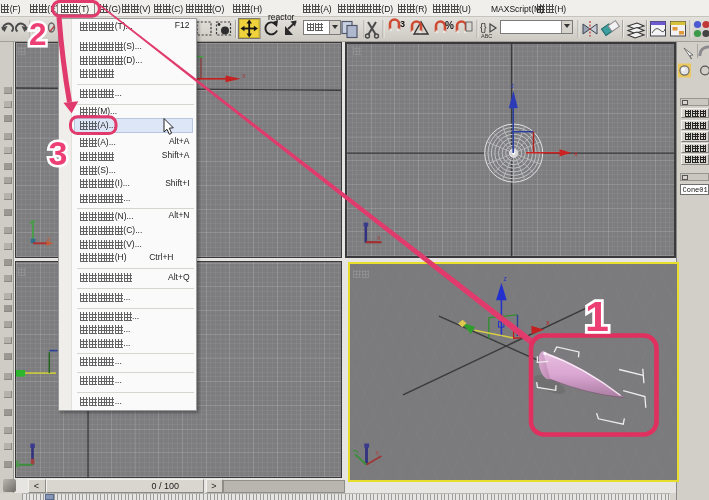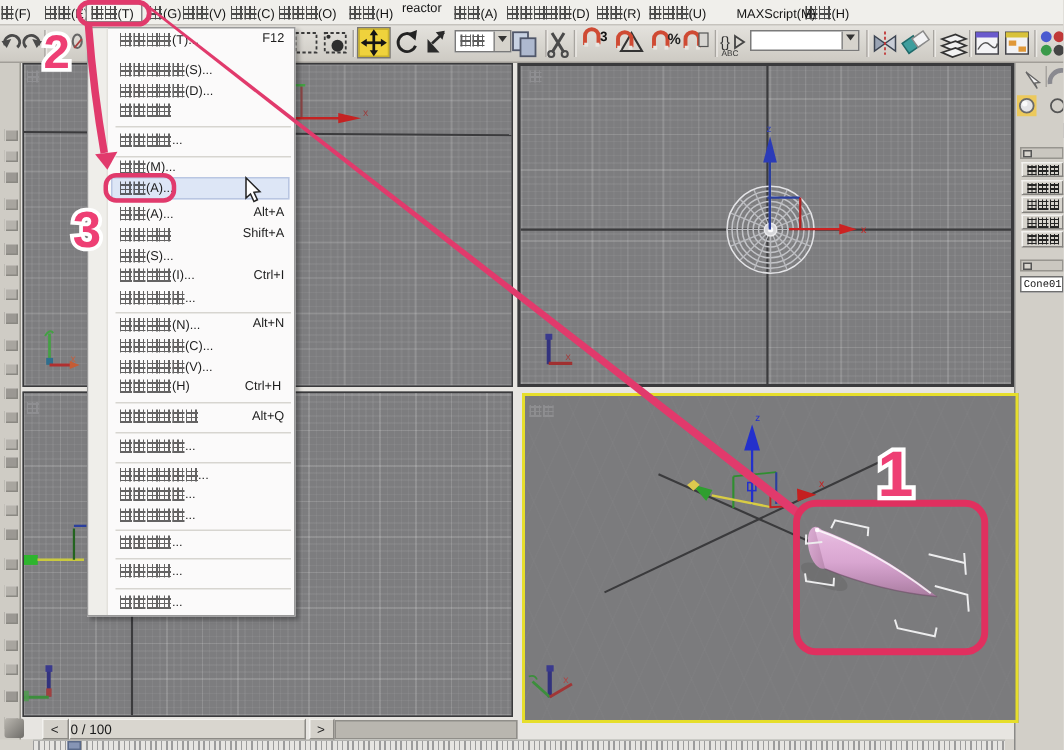--- a/index.html
+++ b/index.html
@@ -154,21 +154,21 @@
     <div style="position:absolute;left:1px;top:3.5px;white-space:nowrap"><i class="h9"></i><span class="lt10">(F)</span></div>
     <div style="position:absolute;left:30px;top:3.5px;white-space:nowrap"><i class="h9"></i><i class="h9"></i><span class="lt10">(E)</span></div>
     <div style="position:absolute;left:57px;top:1.5px;width:37.5px;height:13.5px;background:#f7f6f3;border:1px solid #888">
       <div style="position:absolute;left:3px;top:1.5px;white-space:nowrap"><i class="h9"></i><i class="h9"></i><span class="lt10">(T)</span></div>
     </div>
     <div style="position:absolute;left:100px;top:3.5px;white-space:nowrap"><i class="h9"></i><span class="lt10">(G)</span></div>
     <div style="position:absolute;left:122px;top:3.5px;white-space:nowrap"><i class="h9"></i><i class="h9"></i><span class="lt10">(V)</span></div>
     <div style="position:absolute;left:154px;top:3.5px;white-space:nowrap"><i class="h9"></i><i class="h9"></i><span class="lt10">(C)</span></div>
     <div style="position:absolute;left:186px;top:3.5px;white-space:nowrap"><i class="h9"></i><i class="h9"></i><i class="h9"></i><span class="lt10">(O)</span></div>
     <div style="position:absolute;left:233px;top:3.5px;white-space:nowrap"><i class="h9"></i><i class="h9"></i><span class="lt10">(H)</span></div>
-    <div style="position:absolute;left:268px;top:0" class="lt10">reactor</div>
+    <div style="position:absolute;left:268px;top:12px" class="lt10">reactor</div>
     <div style="position:absolute;left:303px;top:3.5px;white-space:nowrap"><i class="h9"></i><i class="h9"></i><span class="lt10">(A)</span></div>
     <div style="position:absolute;left:338px;top:3.5px;white-space:nowrap"><i class="h9"></i><i class="h9"></i><i class="h9"></i><i class="h9"></i><i class="h9"></i><span class="lt10">(D)</span></div>
     <div style="position:absolute;left:398px;top:3.5px;white-space:nowrap"><i class="h9"></i><i class="h9"></i><span class="lt10">(R)</span></div>
     <div style="position:absolute;left:433px;top:3.5px;white-space:nowrap"><i class="h9"></i><i class="h9"></i><i class="h9"></i><span class="lt10">(U)</span></div>
     <div style="position:absolute;left:491px;top:4px" class="lt10">MAXScript(M)</div>
     <div style="position:absolute;left:537px;top:3.5px;white-space:nowrap"><i class="h9"></i><i class="h9"></i><span class="lt10">(H)</span></div>
   </div>
 
 <div style="position:absolute;left:0;top:16.5px;width:709px;height:25px;background:linear-gradient(#e4e2dd,#cdcac3);border-bottom:1px solid #a19e98;z-index:4"></div>
 <svg style="position:absolute;left:0;top:0;z-index:4" width="709" height="42" viewBox="0 0 709 42">
@@ -298,21 +298,21 @@
     <div style="position:absolute;left:2.5px;top:348px;width:9px;height:8px;background:#b5b2ac;box-shadow:inset 1px 1px 0 #cfccc6,inset -1px -1px 0 #8a8882"></div>
     <div style="position:absolute;left:2.5px;top:366px;width:9px;height:8px;background:#9b9893;box-shadow:inset 1px 1px 0 #cfccc6,inset -1px -1px 0 #8a8882"></div>
     <div style="position:absolute;left:2.5px;top:384px;width:9px;height:8px;background:#a8a59f;box-shadow:inset 1px 1px 0 #cfccc6,inset -1px -1px 0 #8a8882"></div>
     <div style="position:absolute;left:2.5px;top:400px;width:9px;height:8px;background:#b5b2ac;box-shadow:inset 1px 1px 0 #cfccc6,inset -1px -1px 0 #8a8882"></div>
     <div style="position:absolute;left:2.5px;top:418px;width:9px;height:8px;background:#9b9893;box-shadow:inset 1px 1px 0 #cfccc6,inset -1px -1px 0 #8a8882"></div>
     <div style="position:absolute;left:2.5px;top:436px;width:9px;height:8px;background:#a8a59f;box-shadow:inset 1px 1px 0 #cfccc6,inset -1px -1px 0 #8a8882"></div>
     <div style="position:absolute;left:2.5px;top:454px;width:9px;height:8px;background:#b5b2ac;box-shadow:inset 1px 1px 0 #cfccc6,inset -1px -1px 0 #8a8882"></div>
   </div>
 
 <div style="position:absolute;left:27.5px;top:478.5px;width:18px;height:14px;background:#d4d1ca;border:1px solid #8c8a85;border-top-color:#f2f1ee;border-left-color:#f2f1ee;z-index:6;font-size:9px;text-align:center;line-height:12px;color:#222">&lt;</div>
-<div style="position:absolute;left:46px;top:478.5px;width:158px;height:14px;background:#d9d6cf;border:1px solid #8c8a85;border-top-color:#f4f3f0;border-left-color:#f4f3f0;z-index:6;font-size:9px;text-align:left;line-height:12px;color:#1a1a1a;padding-right:8px">0 / 100</div>
+<div style="position:absolute;left:46px;top:478.5px;width:158px;height:14px;background:#d9d6cf;border:1px solid #8c8a85;border-top-color:#f4f3f0;border-left-color:#f4f3f0;z-index:6;font-size:9px;text-align:right;line-height:12px;color:#1a1a1a;padding-right:24px">0 / 100</div>
 <div style="position:absolute;left:205.5px;top:478.5px;width:17px;height:14px;background:#d4d1ca;border:1px solid #8c8a85;border-top-color:#f2f1ee;border-left-color:#f2f1ee;z-index:6;font-size:9px;text-align:center;line-height:12px;color:#222">&gt;</div>
 <div style="position:absolute;left:223px;top:479.5px;width:122px;height:13px;background:#b9b6af;border:1px solid #908e89;z-index:5"></div>
 
 <div style="position:absolute;left:0px;top:493px;width:676px;height:7px;background:#d6d3cc;z-index:5"></div>
 <div style="position:absolute;left:22px;top:493px;width:648px;height:7px;background-color:#e6e5e2;background-image:repeating-linear-gradient(90deg,#9c9c9c 0 1px,transparent 1px 3.55px);border-top:1px solid #b5b5b2;z-index:5"></div>
 <div style="position:absolute;left:44.5px;top:494px;width:9.5px;height:5.5px;background:#8695b5;border:1px solid #5a6a8a;z-index:6"></div>
 <div style="position:absolute;left:3px;top:479px;width:13px;height:13px;background:linear-gradient(135deg,#bab7b0,#6e6c68);z-index:6;border-radius:2px"></div>
 
 <div style="position:absolute;left:676px;top:41.5px;width:33px;height:458.5px;background:#d2cfc8;border-left:1px solid #8a8a88;z-index:3"></div>
 
@@ -349,28 +349,28 @@
     <div style="position:absolute;left:21.5px;top:49.5px;height:12px;white-space:nowrap;color:#1d1d1d"><i class="h9"></i><i class="h9"></i><i class="h9"></i><i class="h9"></i><span class="lt"></span></div>
     <div style="position:absolute;left:21.5px;top:69.5px;height:12px;white-space:nowrap;color:#1d1d1d"><i class="h9"></i><i class="h9"></i><i class="h9"></i><i class="h9"></i><span class="lt">...</span></div>
     <div style="position:absolute;left:21.5px;top:87.5px;height:12px;white-space:nowrap;color:#1d1d1d"><i class="h9"></i><i class="h9"></i><span class="lt">(M)...</span></div>
     <div style="position:absolute;left:21.5px;top:101.0px;height:12px;white-space:nowrap;color:#1d1d1d"><i class="h9"></i><i class="h9"></i><span class="lt">(A)...</span></div>
     <div style="position:absolute;left:21.5px;top:118.0px;height:12px;white-space:nowrap;color:#1d1d1d"><i class="h9"></i><i class="h9"></i><span class="lt">(A)...</span></div>
     <div style="position:absolute;right:6px;top:117.5px;color:#1d1d1d" class="lt">Alt+A</div>
     <div style="position:absolute;left:21.5px;top:132.0px;height:12px;white-space:nowrap;color:#1d1d1d"><i class="h9"></i><i class="h9"></i><i class="h9"></i><i class="h9"></i><span class="lt"></span></div>
     <div style="position:absolute;right:6px;top:131.5px;color:#1d1d1d" class="lt">Shift+A</div>
     <div style="position:absolute;left:21.5px;top:146.0px;height:12px;white-space:nowrap;color:#1d1d1d"><i class="h9"></i><i class="h9"></i><span class="lt">(S)...</span></div>
     <div style="position:absolute;left:21.5px;top:159.5px;height:12px;white-space:nowrap;color:#1d1d1d"><i class="h9"></i><i class="h9"></i><i class="h9"></i><i class="h9"></i><span class="lt">(I)...</span></div>
-    <div style="position:absolute;right:6px;top:159.0px;color:#1d1d1d" class="lt">Ctrl+I</div>
+    <div style="position:absolute;right:6px;top:159.0px;color:#1d1d1d" class="lt">Shift+I</div>
     <div style="position:absolute;left:21.5px;top:174.0px;height:12px;white-space:nowrap;color:#1d1d1d"><i class="h9"></i><i class="h9"></i><i class="h9"></i><i class="h9"></i><i class="h9"></i><span class="lt">...</span></div>
     <div style="position:absolute;left:21.5px;top:192.0px;height:12px;white-space:nowrap;color:#1d1d1d"><i class="h9"></i><i class="h9"></i><i class="h9"></i><i class="h9"></i><span class="lt">(N)...</span></div>
     <div style="position:absolute;right:6px;top:191.5px;color:#1d1d1d" class="lt">Alt+N</div>
     <div style="position:absolute;left:21.5px;top:206.0px;height:12px;white-space:nowrap;color:#1d1d1d"><i class="h9"></i><i class="h9"></i><i class="h9"></i><i class="h9"></i><i class="h9"></i><span class="lt">(C)...</span></div>
     <div style="position:absolute;left:21.5px;top:220.0px;height:12px;white-space:nowrap;color:#1d1d1d"><i class="h9"></i><i class="h9"></i><i class="h9"></i><i class="h9"></i><i class="h9"></i><span class="lt">(V)...</span></div>
     <div style="position:absolute;left:21.5px;top:233.5px;height:12px;white-space:nowrap;color:#1d1d1d"><i class="h9"></i><i class="h9"></i><i class="h9"></i><i class="h9"></i><span class="lt">(H)</span></div>
-    <div style="position:absolute;right:8px;top:233.0px;color:#1d1d1d" class="lt">Ctrl+H</div>
+    <div style="position:absolute;right:22px;top:233.0px;color:#1d1d1d" class="lt">Ctrl+H</div>
     <div style="position:absolute;left:21.5px;top:253.5px;height:12px;white-space:nowrap;color:#1d1d1d"><i class="h9"></i><i class="h9"></i><i class="h9"></i><i class="h9"></i><i class="h9"></i><i class="h9"></i><span class="lt"></span></div>
     <div style="position:absolute;right:6px;top:253.0px;color:#1d1d1d" class="lt">Alt+Q</div>
     <div style="position:absolute;left:21.5px;top:273.0px;height:12px;white-space:nowrap;color:#1d1d1d"><i class="h9"></i><i class="h9"></i><i class="h9"></i><i class="h9"></i><i class="h9"></i><span class="lt">...</span></div>
     <div style="position:absolute;left:21.5px;top:292.0px;height:12px;white-space:nowrap;color:#1d1d1d"><i class="h9"></i><i class="h9"></i><i class="h9"></i><i class="h9"></i><i class="h9"></i><i class="h9"></i><span class="lt">...</span></div>
     <div style="position:absolute;left:21.5px;top:305.5px;height:12px;white-space:nowrap;color:#1d1d1d"><i class="h9"></i><i class="h9"></i><i class="h9"></i><i class="h9"></i><i class="h9"></i><span class="lt">...</span></div>
     <div style="position:absolute;left:21.5px;top:319.0px;height:12px;white-space:nowrap;color:#1d1d1d"><i class="h9"></i><i class="h9"></i><i class="h9"></i><i class="h9"></i><i class="h9"></i><span class="lt">...</span></div>
     <div style="position:absolute;left:21.5px;top:337.5px;height:12px;white-space:nowrap;color:#1d1d1d"><i class="h9"></i><i class="h9"></i><i class="h9"></i><i class="h9"></i><span class="lt">...</span></div>
     <div style="position:absolute;left:21.5px;top:356.5px;height:12px;white-space:nowrap;color:#1d1d1d"><i class="h9"></i><i class="h9"></i><i class="h9"></i><i class="h9"></i><span class="lt">...</span></div>
     <div style="position:absolute;left:21.5px;top:377.0px;height:12px;white-space:nowrap;color:#1d1d1d"><i class="h9"></i><i class="h9"></i><i class="h9"></i><i class="h9"></i><span class="lt">...</span></div>
     <div style="position:absolute;left:18px;top:65.5px;width:117px;height:1px;background:#d7d5d0"></div>

